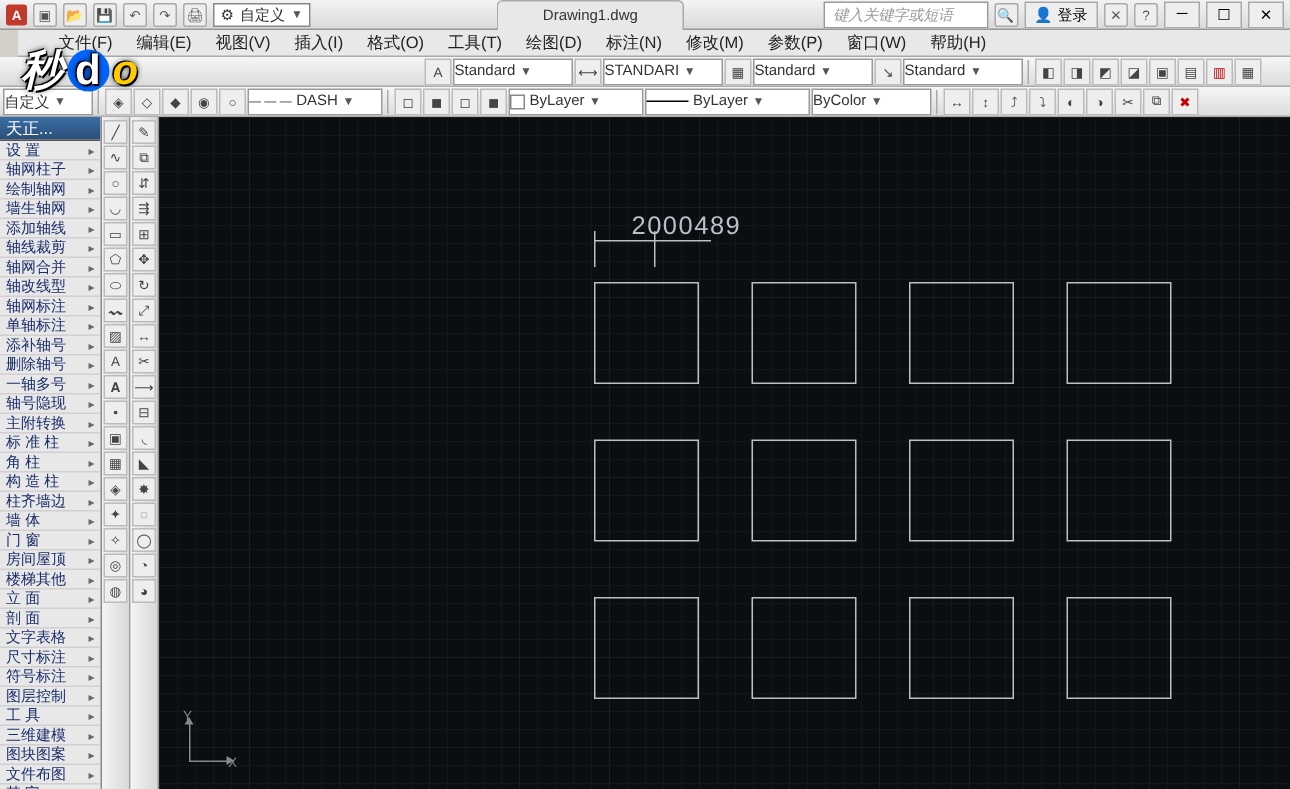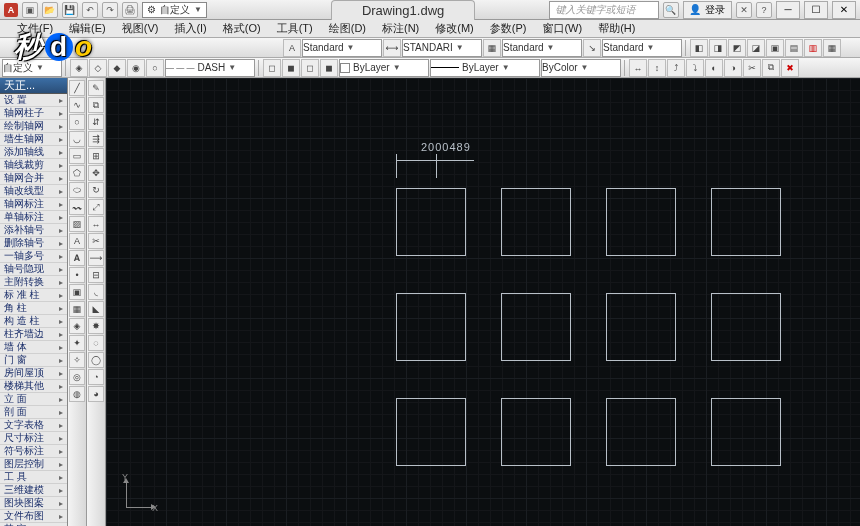--- a/index.html
+++ b/index.html
@@ -17,30 +17,30 @@
   .title-row {
     display: flex; align-items: center;
     height: 20px;
     background: linear-gradient(#f3f3f3,#dadada);
     border-bottom: 1px solid #999;
     padding: 0 4px; gap: 4px;
   }
   .app-icon { width: 14px; height: 14px; background:#c0392b; border-radius:2px; display:flex;align-items:center;justify-content:center;color:#fff;font-size:9px;font-weight:bold;}
   .qa-btn { width:16px;height:16px;background:#eee;border:1px solid #aaa;border-radius:2px;display:flex;align-items:center;justify-content:center;font-size:9px;color:#555;}
   .qa-dd  { display:flex;align-items:center;background:#fff;border:1px solid #888;height:16px;padding:0 4px;font-size:10px;color:#333;gap:4px;}
-  .title-tab { margin-left:120px; height:20px;display:flex;align-items:center;background:#e8e8e8;border:1px solid #aaa;border-bottom:none;border-radius:4px 4px 0 0;padding:0 30px;font-size:13px;color:#333;}
+  .title-tab { margin-left:120px; height:20px;display:flex;align-items:center;background:#e8e8e8;border:1px solid #aaa;border-bottom:none;border-radius:4px 4px 0 0;padding:0 30px;font-size:10px;color:#333;}
   .search-box { margin-left:auto; background:#fff;border:1px solid #999;height:18px;padding:0 6px;display:flex;align-items:center;font-size:10px;color:#999;font-style:italic;width:110px;text-align:right;}
   .login-btn { display:flex;align-items:center;gap:3px;height:18px;padding:0 6px;border:1px solid #aaa;background:#eee;font-size:10px;}
   .win-btn { width:24px;height:18px;border:1px solid #aaa;background:#eee;display:flex;align-items:center;justify-content:center;font-size:10px;}
 
   
   .menu-bar {
     display:flex;align-items:center;height:18px;
     background:#e8e8e8;border-bottom:1px solid #aaa;
-    padding:0 10px;gap:2px;
+    padding:0 20px;gap:2px;margin-left:12px;
   }
   .menu-item { padding:0 7px;font-size:11px;color:#222;cursor:default;}
 
   
   .toolbar {
     display:flex;align-items:center;height:20px;
     background:linear-gradient(#f6f6f6,#dcdcdc);
     border-bottom:1px solid #aaa;padding:0 2px;gap:1px;
   }
   .tbtn { width:18px;height:18px;border:1px solid #bbb;background:#eee;display:flex;align-items:center;justify-content:center;font-size:9px;color:#444;}
@@ -104,21 +104,21 @@
   }
   .axis{position:absolute;left:12px;bottom:10px;width:40px;height:40px;}
   .axis .x{position:absolute;bottom:8px;left:8px;width:26px;height:1px;background:#888;}
   .axis .x::after{content:'';position:absolute;right:-4px;top:-3px;border-left:5px solid #888;border-top:3px solid transparent;border-bottom:3px solid transparent;}
   .axis .y{position:absolute;bottom:8px;left:8px;height:26px;width:1px;background:#888;}
   .axis .y::after{content:'';position:absolute;top:-4px;left:-3px;border-bottom:5px solid #888;border-left:3px solid transparent;border-right:3px solid transparent;}
   .axis .xl{position:absolute;bottom:3px;left:34px;color:#888;font-size:9px;}
   .axis .yl{position:absolute;bottom:34px;left:4px;color:#888;font-size:9px;}
 
   .sq{position:absolute;border:1px solid #b8c0c8;background:transparent;}
-  .dim-text{position:absolute;color:#b8c0c8;font-size:11px;letter-spacing:1px;}
+  .dim-text{position:absolute;color:#b8c0c8;font-size:17px;letter-spacing:1px;}
   .dim-line{position:absolute;background:#b8c0c8;height:1px;}
   .dim-tick{position:absolute;background:#b8c0c8;width:1px;}
 
 </style>
 </head>
 <body>
 
 <div class="title-row">
   <div class="app-icon">A</div>
   <div class="qa-btn">▣</div>

